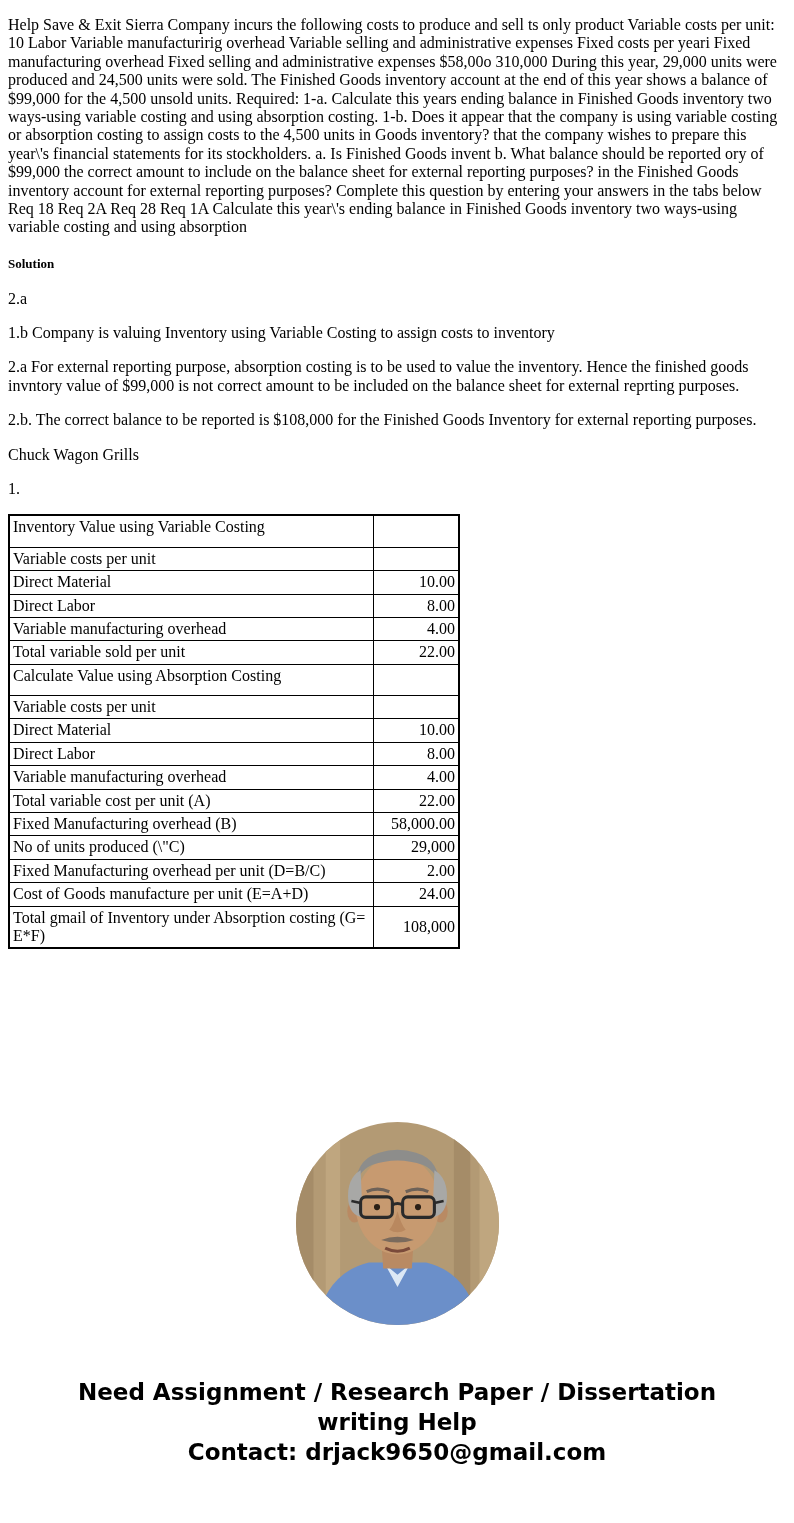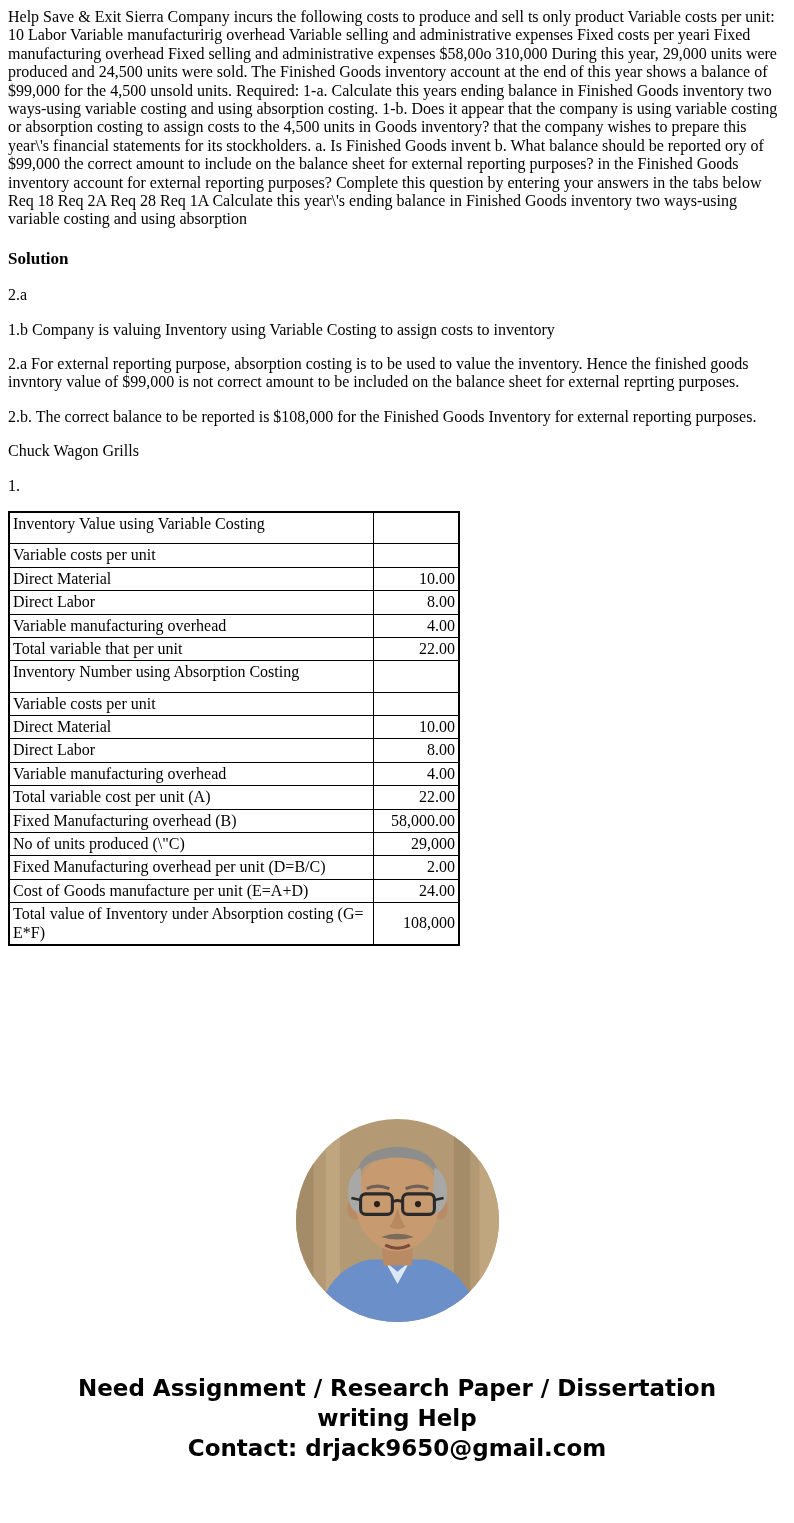--- a/index.html
+++ b/index.html
@@ -8,24 +8,24 @@
     width: 794px;
     min-height: 1523px;
     color: #000000;
     font-family: "Liberation Serif", serif;
     font-size: 16px;
     line-height: 1.15;
   }
   .page { padding: 8px; }
 
   p { margin: 16px 0; }
-  .question { margin-top: 0; }
+  .question { margin-top: 8px; }
 
   h3.solution-heading {
-    font-size: 17px;
+    font-size: 13px;
     font-weight: bold;
     margin: 20px 0 18px 0;
   }
 
   table.inventory {
     border-collapse: collapse;
     border: 2px solid #000;
     margin-top: 4px;
     width: 450px;
     table-layout: fixed;
@@ -94,25 +94,25 @@
       </tr>
       <tr>
         <td class="label-cell">Direct Labor</td>
         <td class="value-cell">8.00</td>
       </tr>
       <tr>
         <td class="label-cell">Variable manufacturing overhead</td>
         <td class="value-cell">4.00</td>
       </tr>
       <tr>
-        <td class="label-cell">Total variable that per unit</td>
+        <td class="label-cell">Total variable sold per unit</td>
         <td class="value-cell">22.00</td>
       </tr>
       <tr class="gap">
-        <td class="label-cell">Inventory Number using Absorption Costing</td>
+        <td class="label-cell">Calculate Value using Absorption Costing</td>
         <td class="value-cell"></td>
       </tr>
       <tr>
         <td class="label-cell">Variable costs per unit</td>
         <td class="value-cell"></td>
       </tr>
       <tr>
         <td class="label-cell">Direct Material</td>
         <td class="value-cell">10.00</td>
       </tr>
@@ -138,21 +138,21 @@
       </tr>
       <tr>
         <td class="label-cell">Fixed Manufacturing overhead per unit (D=B/C)</td>
         <td class="value-cell">2.00</td>
       </tr>
       <tr>
         <td class="label-cell">Cost of Goods manufacture per unit (E=A+D)</td>
         <td class="value-cell">24.00</td>
       </tr>
       <tr>
-        <td class="label-cell">Total value of Inventory under Absorption costing (G= E*F)</td>
+        <td class="label-cell">Total gmail of Inventory under Absorption costing (G= E*F)</td>
         <td class="value-cell">108,000</td>
       </tr>
     </tbody>
   </table>
 
   <div class="avatar-wrap">
     <div class="avatar">
       <svg width="205" height="205" viewBox="0 0 200 200" role="img" aria-hidden="true">
         <defs>
           <clipPath id="avclip">

